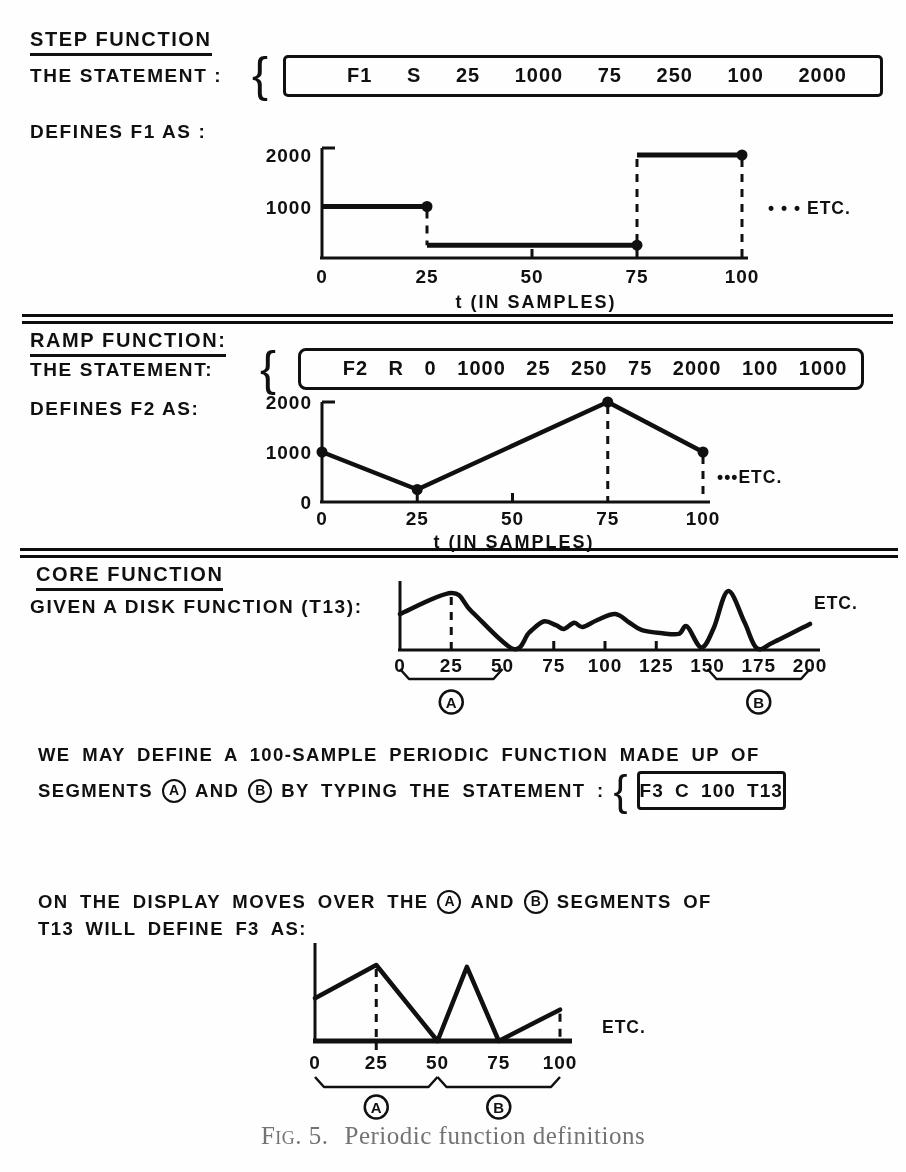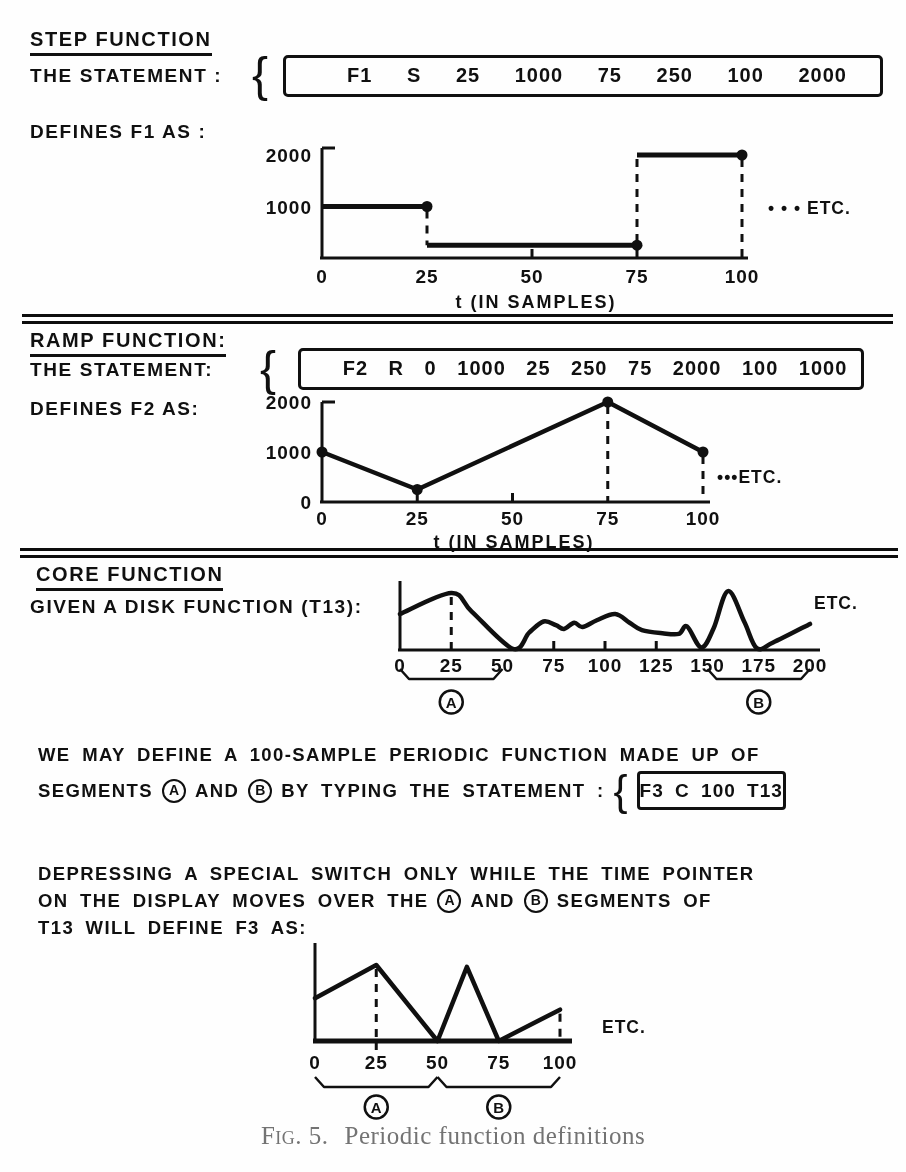--- a/index.html
+++ b/index.html
@@ -7,21 +7,21 @@
   body { font-family:"Liberation Sans", sans-serif; color:#101010; position:relative; overflow:hidden; }
   .canvas { position:absolute; left:0; top:0; width:906px; height:1172px; background:#fefefe; }
   .abs { position:absolute; }
   .hand { font-weight:700; letter-spacing:1.6px; white-space:nowrap; }
   .heading { font-size:20px; border-bottom:3px solid #101010; padding-bottom:2px; }
   .lbl { font-size:19px; }
   .stmt-box { border:3.5px solid #101010; border-radius:5px; text-align:center; font-size:20px; letter-spacing:1px; display:block;padding-left:28px; }
   .brace { font-size:48px; font-weight:400; line-height:1; letter-spacing:0; }
   .rule { border-top:3.5px solid #0d0d0d; border-bottom:3.5px solid #0d0d0d; height:10px; }
   .para { font-size:18.5px; line-height:27px; letter-spacing:1.4px; word-spacing:5px; font-weight:700; white-space:nowrap; }
-  .pline { display:flex; align-items:center; gap:9px; }
+  .pline { display:flex; align-items:center; gap:9px;margin-top:28px; }
   .circle { display:inline-flex; width:24px; height:24px; border:2.5px solid #101010; border-radius:50%;
             align-items:center; justify-content:center; font-size:14px; font-weight:700; flex:0 0 auto;
             letter-spacing:0; word-spacing:0; }
   .brace-inline { font-size:42px; line-height:0.8; word-spacing:0; }
   .inline-box { border:3.5px solid #101010; border-radius:4px; padding:3px 0; font-size:19px; font-weight:700;
                 letter-spacing:1px; word-spacing:5px; white-space:nowrap; }
   .caption { font-family:"Liberation Serif", serif; font-size:25px; letter-spacing:0.5px; text-align:center; color:#737373; }
   .fig-label { font-variant:small-caps; margin-right:16px; }
   svg { display:block; overflow:visible; }
   svg text { fill:#101010; font-weight:700; font-family:"Liberation Sans", sans-serif; }
@@ -66,21 +66,21 @@
       <text x="528" y="84" font-size="17.5" text-anchor="start" letter-spacing="1">• • • ETC.</text>
     </svg>
 
   <div class="abs rule" style="left:22px; top:314px; width:871px;"></div>
 
   <div class="abs heading hand" style="left:30px; top:329px;">RAMP FUNCTION:</div>
 
   <div class="abs" style="left:30px; top:348px; width:866px; height:50px;">
     <span class="abs lbl hand" style="left:0; top:11px;">THE STATEMENT:</span>
     <span class="abs brace" style="left:230px; top:-3px;">{</span>
-    <span class="abs stmt-box hand" style="left:268px; top:0; width:566px; height:42px; line-height:35px; word-spacing:14px;">F2 R 0 1000 25 250 75 2000 100 1000</span>
+    <span class="abs stmt-box hand" style="left:268px; top:0; width:566px; height:42px; line-height:35px; word-spacing:14px;border-radius:8px;">F2 R 0 1000 25 250 75 2000 100 1000</span>
   </div>
 
   <div class="abs lbl hand" style="left:30px; top:398px;">DEFINES F2 AS:</div>
 
   <svg class="abs" style="left:240px; top:392px;" width="666" height="165">
       <line x1="82" y1="10" x2="82" y2="110" stroke="#101010" stroke-width="3"></line>
       <line x1="82" y1="10" x2="95" y2="10" stroke="#101010" stroke-width="3"></line>
       <line x1="80" y1="110" x2="470" y2="110" stroke="#101010" stroke-width="3"></line>
       <line x1="272.5" y1="101" x2="272.5" y2="110" stroke="#101010" stroke-width="3"></line>
       <line x1="177.25" y1="101.5" x2="177.25" y2="110" stroke="#101010" stroke-width="3" stroke-dasharray="8 7"></line>
@@ -142,21 +142,20 @@
       <span class="circle">A</span>
       <span>AND</span>
       <span class="circle">B</span>
       <span>BY TYPING THE STATEMENT :</span>
       <span class="brace brace-inline">{</span>
       <span class="inline-box">F3 C 100 T13</span>
     </div>
   </div>
 
   <div class="abs para" style="left:38px; top:860px;">
-    <div>DEPRESSING A SPECIAL SWITCH ONLY WHILE THE TIME POINTER</div>
     <div class="pline" style="height:27px;">
       <span>ON THE DISPLAY MOVES OVER THE</span>
       <span class="circle">A</span>
       <span>AND</span>
       <span class="circle">B</span>
       <span>SEGMENTS OF</span>
     </div>
     <div>T13 WILL DEFINE F3 AS:</div>
   </div>
 

